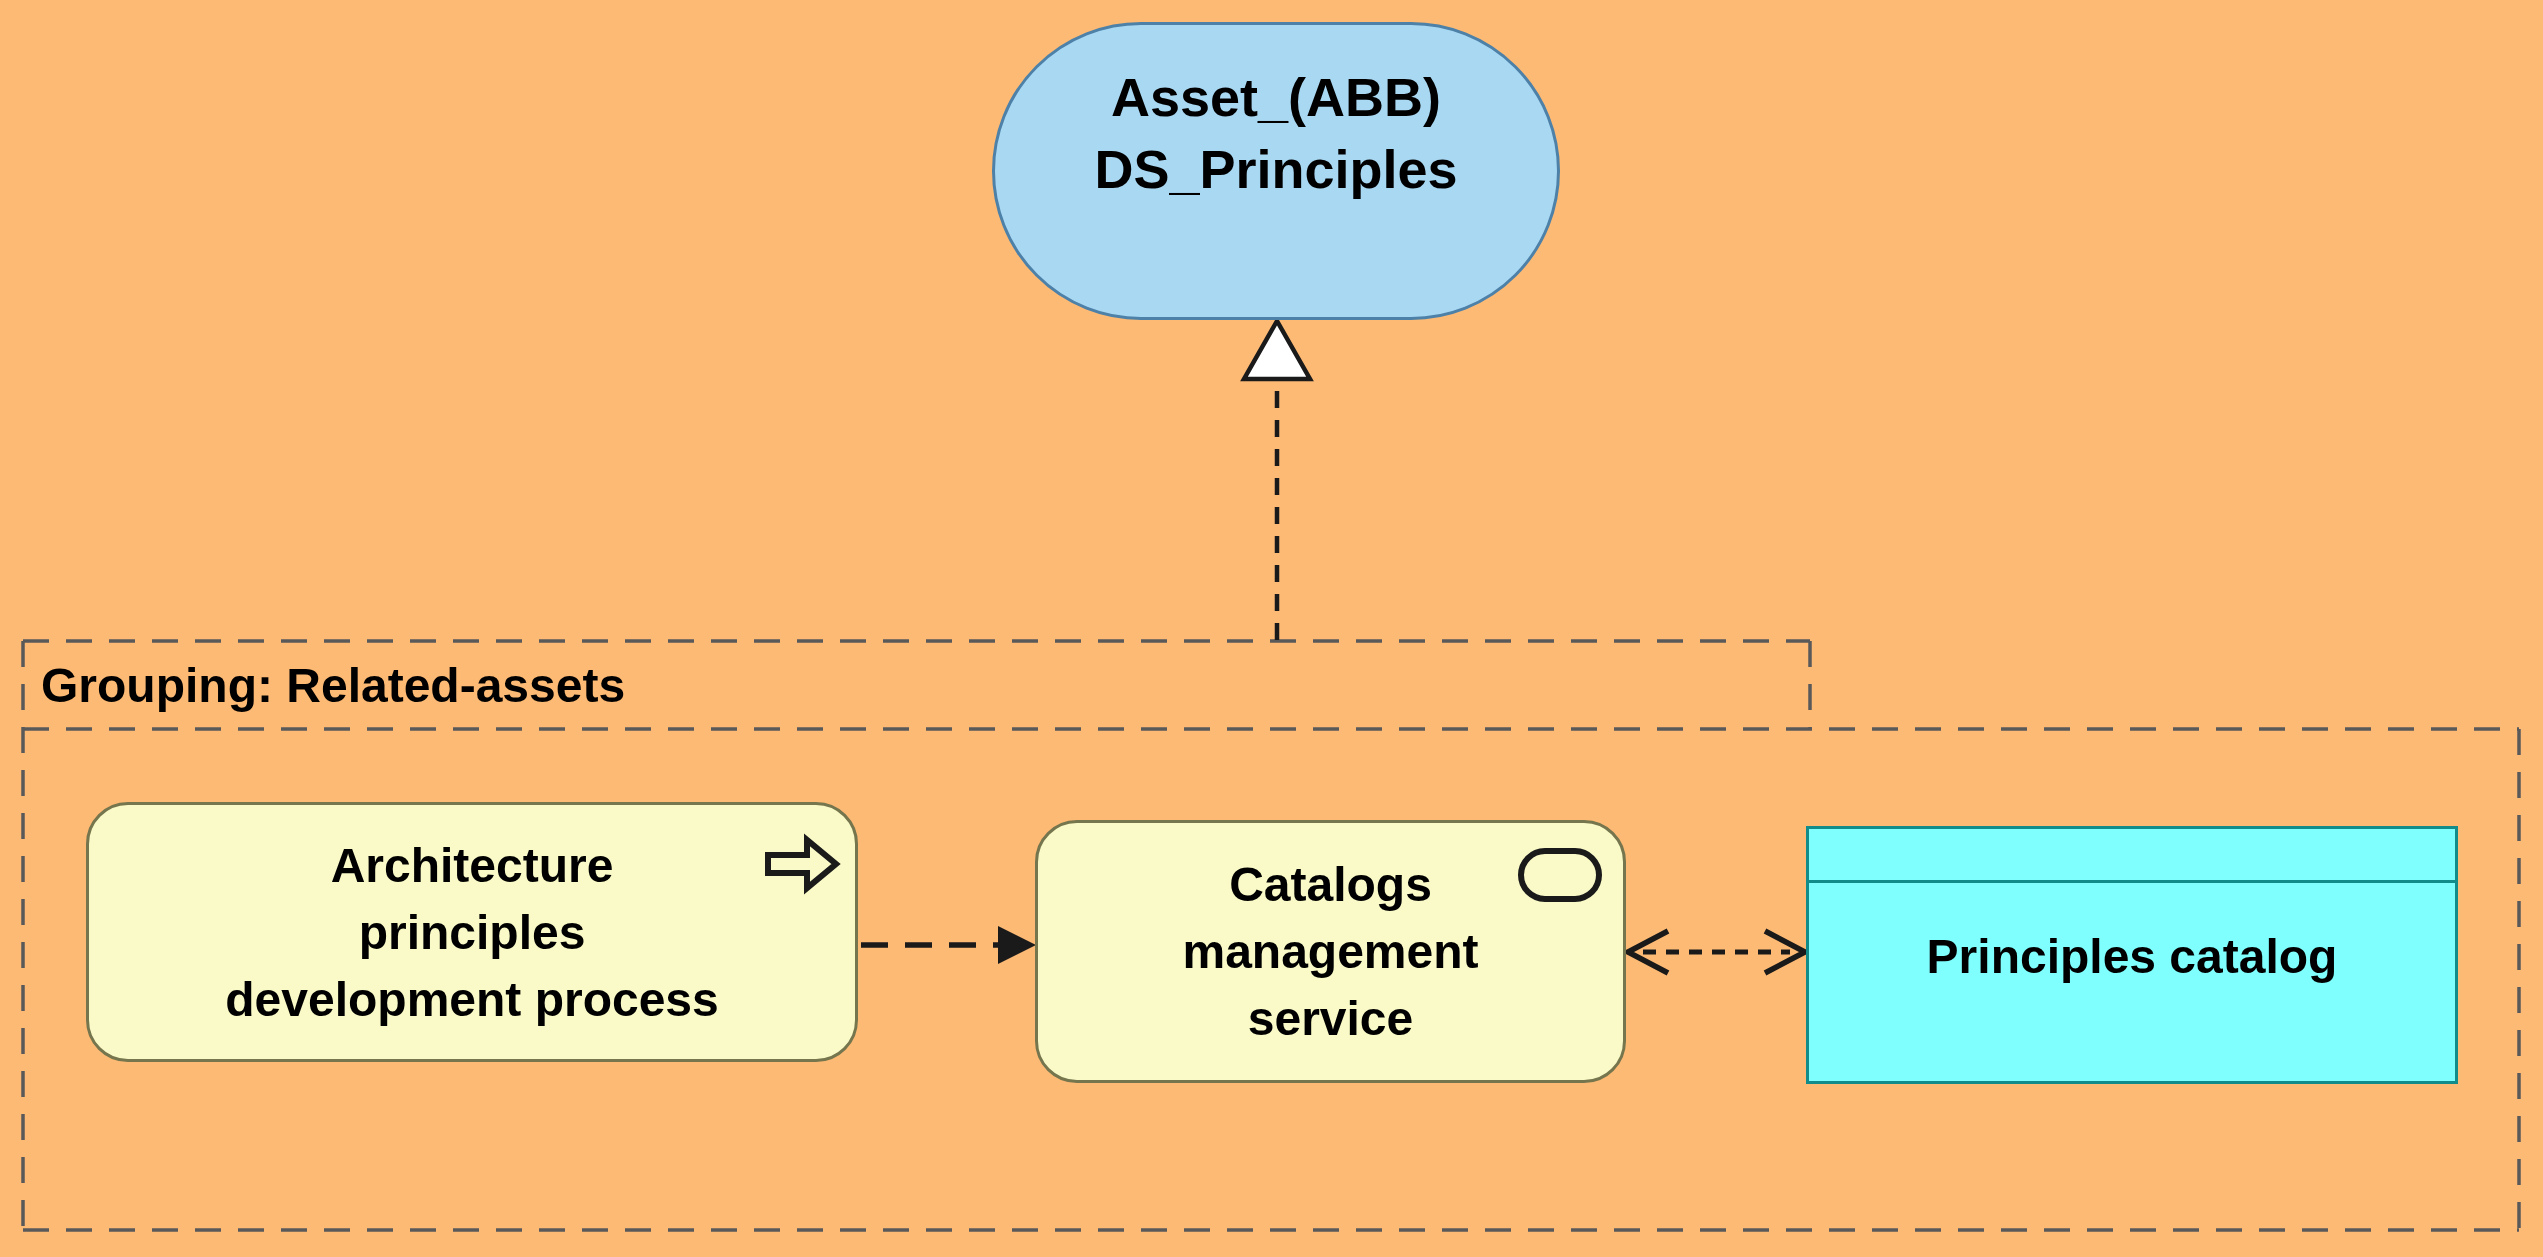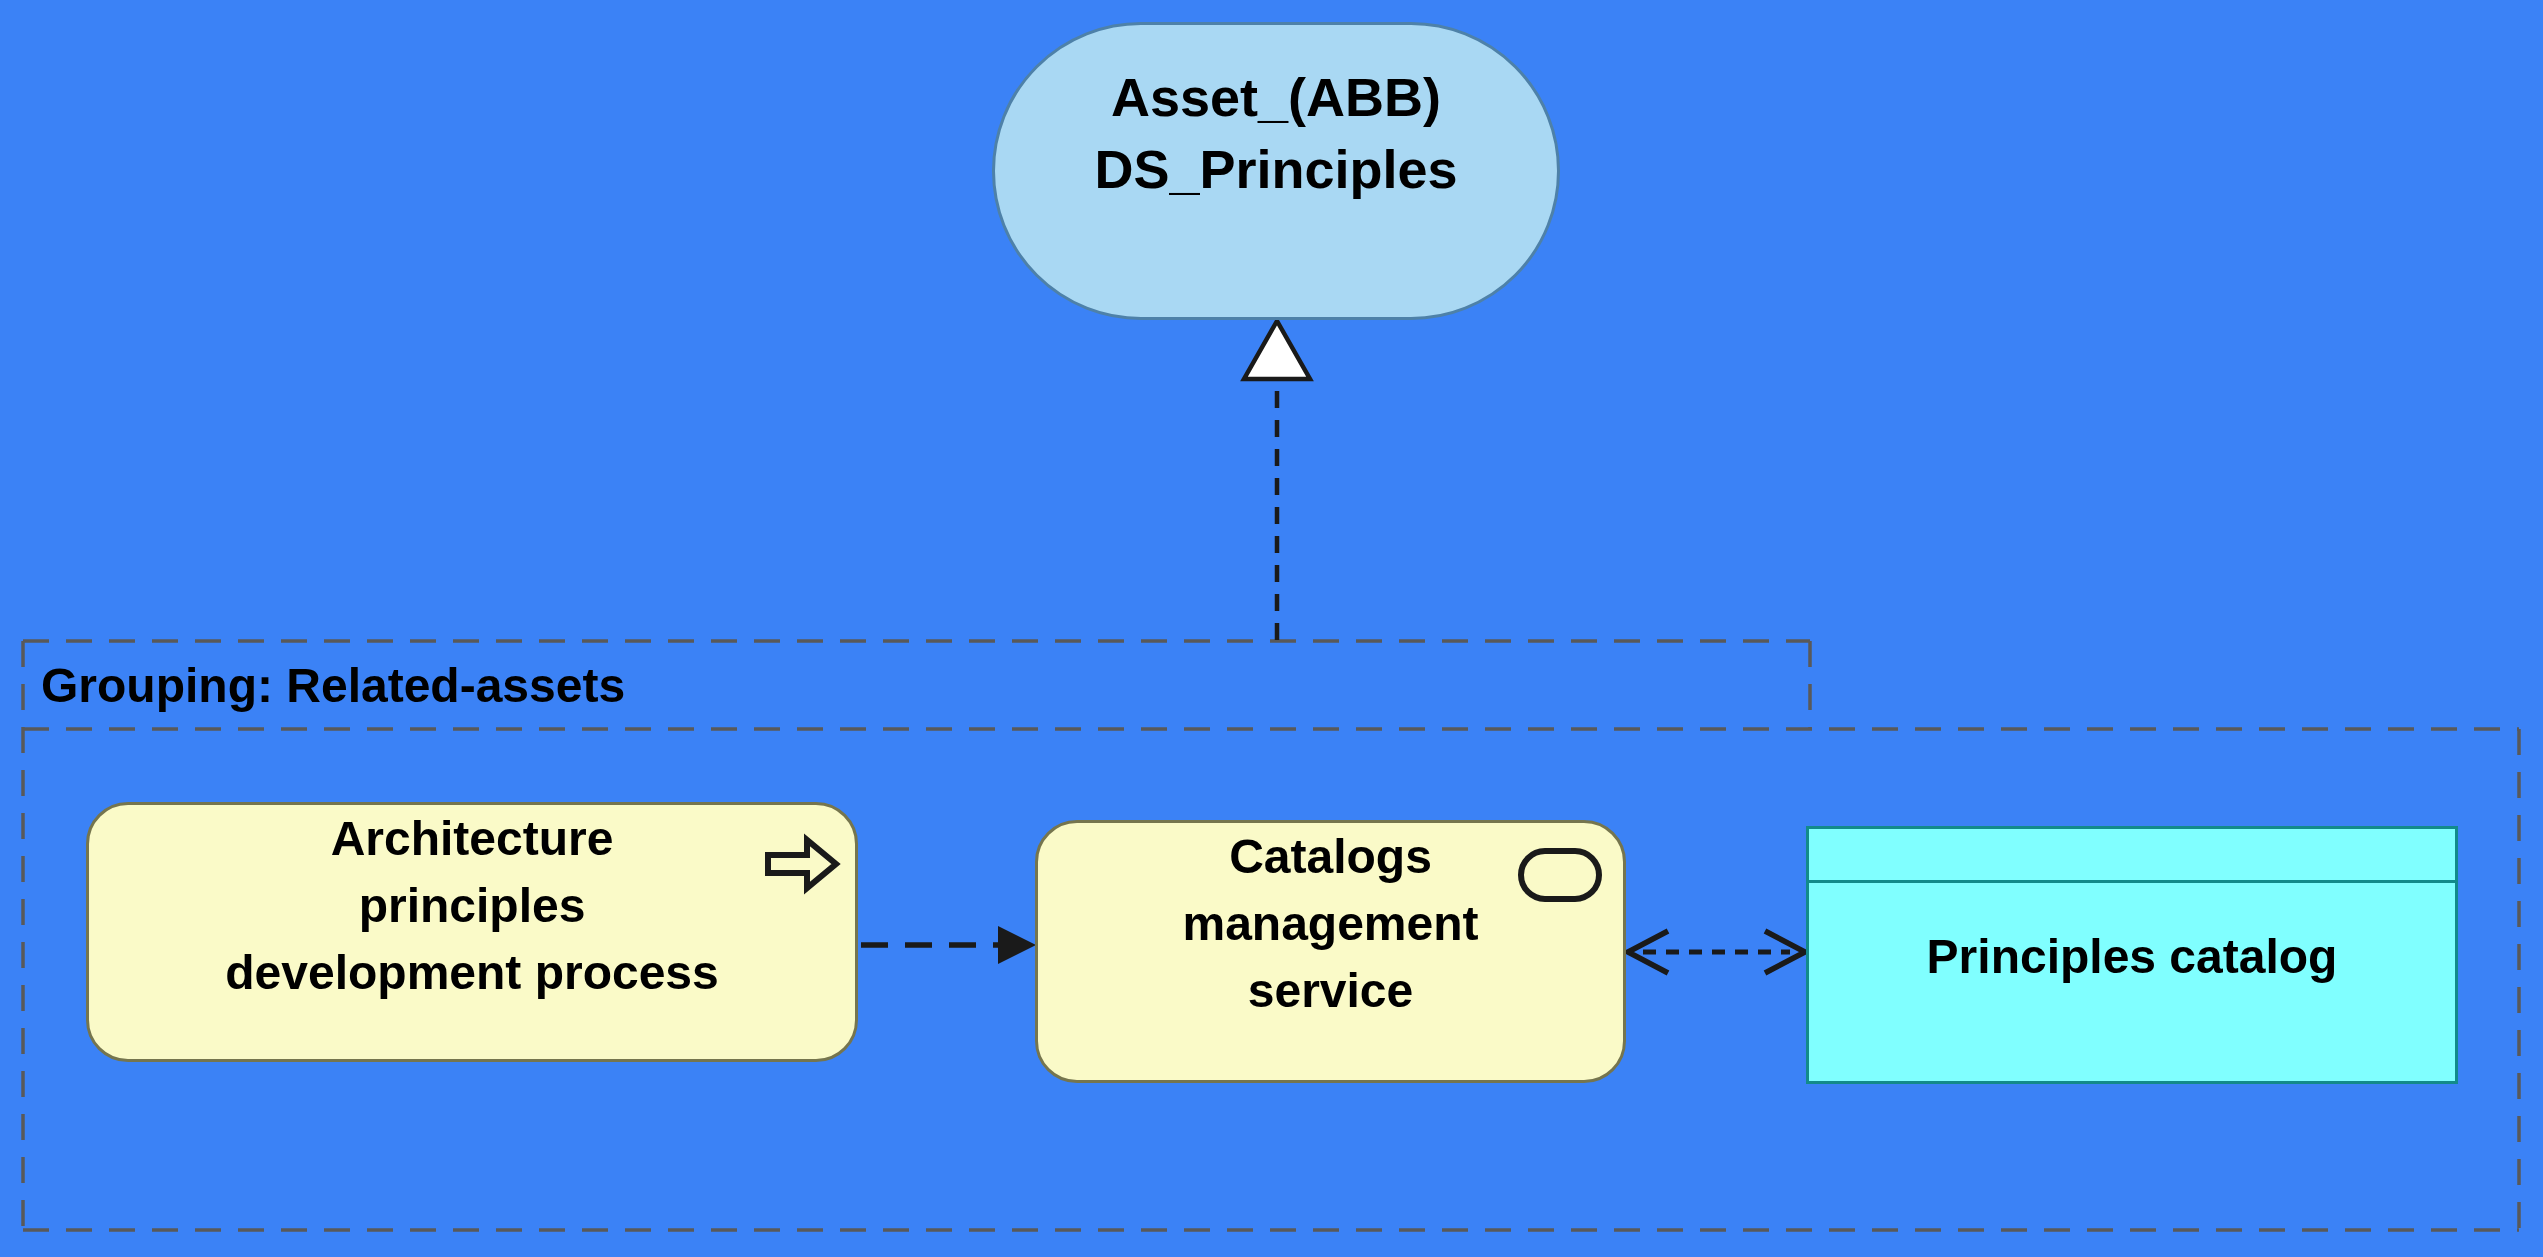--- a/index.html
+++ b/index.html
@@ -5,33 +5,34 @@
   html, body {
     margin: 0;
     padding: 0;
     background: #ffffff;
     font-family: "Liberation Sans", sans-serif;
   }
   .canvas {
     position: relative;
     width: 2543px;
     height: 1257px;
-    background: #3b82f6;
+    background: #fdba74;
     overflow: hidden;
   }
   svg.connector-layer {
     position: absolute;
     left: 0; top: 0;
     width: 2543px;
     height: 1257px;
   }
   .node {
     position: absolute;
     box-sizing: border-box;
     display: flex;
+    align-items: center;
     justify-content: center;
     text-align: center;
     color: #000000;
     font-weight: bold;
   }
   .node .label {
     white-space: pre-line;
   }
   
   .asset-node {

